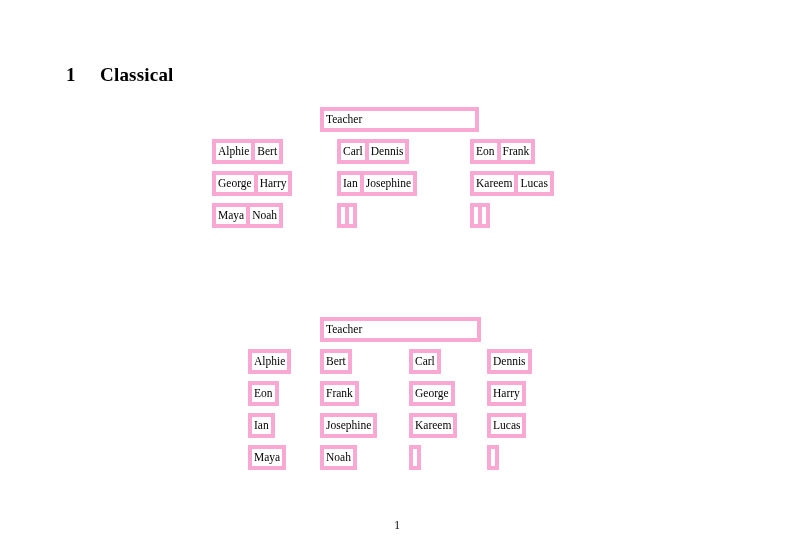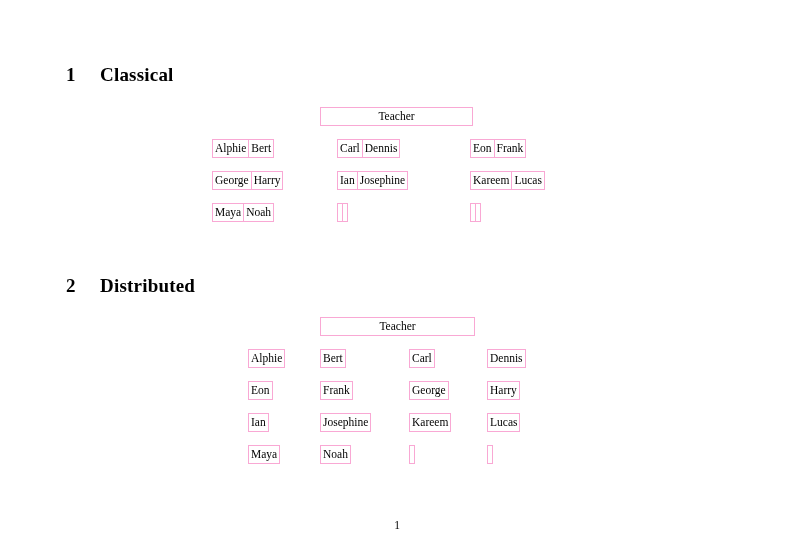--- a/index.html
+++ b/index.html
@@ -40,22 +40,21 @@
   .grid-block {
     position: absolute;
   }
   table.boxgrid {
     border-collapse: collapse;
     table-layout: fixed;
     font-size: 11.5px;
     font-family: "Liberation Serif", "DejaVu Serif", serif;
   }
   table.boxgrid td {
-    border: 1px solid #f9a8d4;
-    text-align: center;
+    border: 4px solid #f9a8d4;
     vertical-align: middle;
     height: 17px;
     padding: 0 2px;
     line-height: 17px;
     white-space: nowrap;
     color: #000;
   }
   td.empty-cell { color: transparent; }
 
   
@@ -234,23 +233,20 @@
         <tbody>
             <tr>
           <td class="empty-cell"></td>
           <td class="empty-cell"></td>
         </tr>
           </tbody>
       </table>
     </div>
   </div>
 
-  <div class="section-heading" id="heading-distributed">
-    <span class="sec-num">2</span><span>Distributed</span>
-  </div>
 
   <div class="grid-block" id="teacher-box-distributed">
     <table class="boxgrid">
       <tbody>
         <tr>
           <td>Teacher</td>
         </tr>
       </tbody>
     </table>
   </div>

